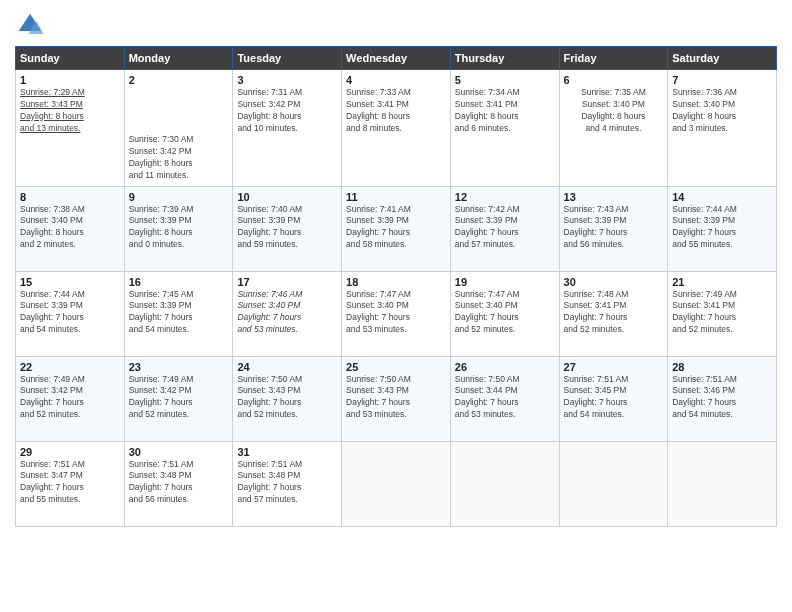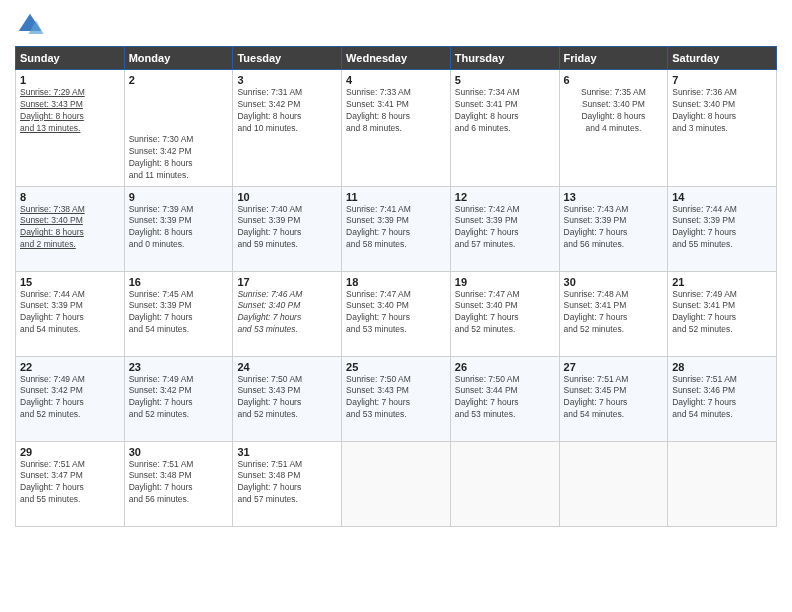--- a/index.html
+++ b/index.html
@@ -173,21 +173,21 @@
             <span class="day-num">7</span>
             <div class="day-info" style="white-space: pre-line;">Sunrise: 7:36 AM
 Sunset: 3:40 PM
 Daylight: 8 hours
 and 3 minutes.</div>
           </td>
         </tr>
         <tr>
           <td>
             <span class="day-num">8</span>
-            <div class="day-info" style="white-space: pre-line; text-decoration: underline;">Sunrise: 7:38 AM
+            <div class="day-info" style="white-space: pre-line;">Sunrise: 7:38 AM
 Sunset: 3:40 PM
 Daylight: 8 hours
 and 2 minutes.</div>
           </td>
           <td>
             <span class="day-num">9</span>
             <div class="day-info" style="white-space: pre-line;">Sunrise: 7:39 AM
 Sunset: 3:39 PM
 Daylight: 8 hours
 and 0 minutes.</div>

